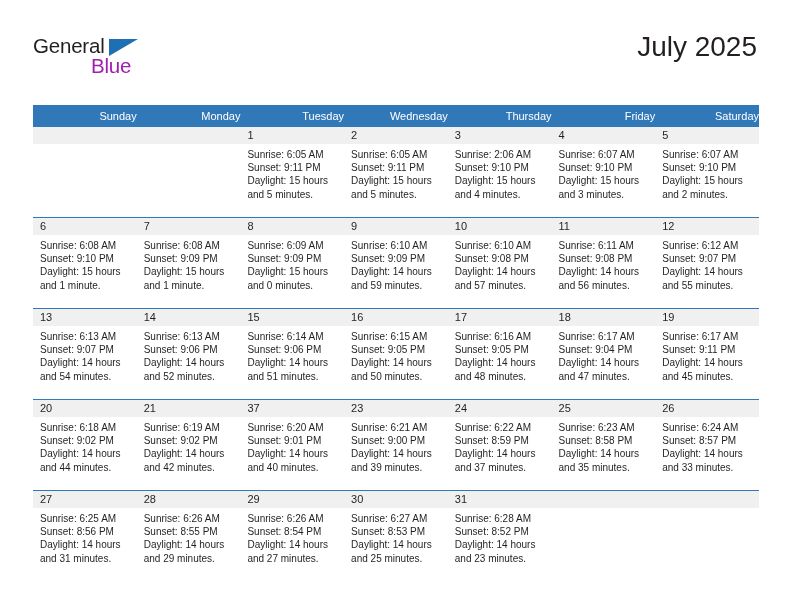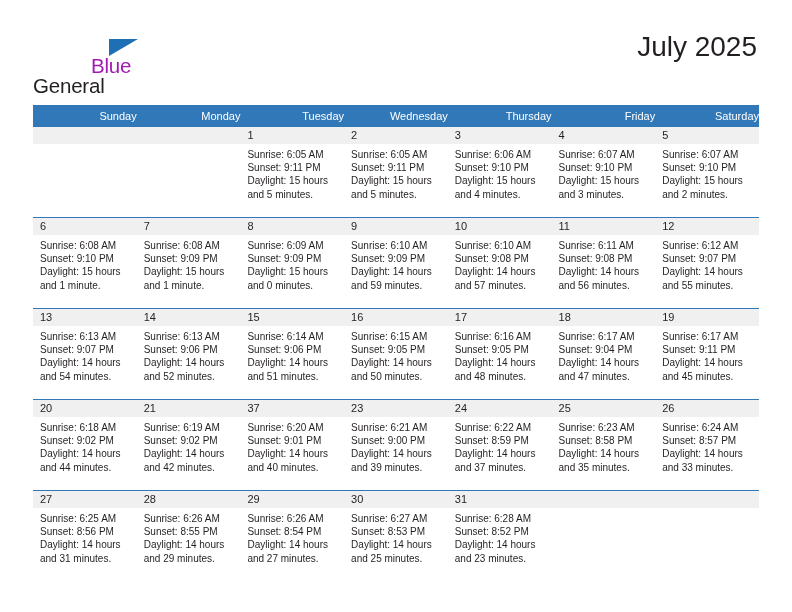--- a/index.html
+++ b/index.html
@@ -37,21 +37,20 @@
     height: 50px;
   }
   .logo-general {
     position: absolute;
     left: 0;
     top: 0;
     font-size: 20.5px;
     letter-spacing: -0.2px;
     color: #231f20;
     font-family: "Liberation Sans", sans-serif;
-    margin-top: 40px;
   }
   .logo-tri {
     position: absolute;
     left: 76px;
     top: 5px;
     width: 0;
     height: 0;
     border-left: 29px solid #1f6fb5;
     border-bottom: 17px solid transparent;
   }
@@ -206,21 +205,21 @@
                 <div>Sunset: 9:11 PM</div>
                 <div>Daylight: 15 hours</div>
                 <div>and 5 minutes.</div>
               </div>
             </div>
           </td>
           <td>
             <div class="cell">
               <div class="daynum-band">3</div>
               <div class="lines">
-                <div>Sunrise: 6:06 AM</div>
+                <div>Sunrise: 2:06 AM</div>
                 <div>Sunset: 9:10 PM</div>
                 <div>Daylight: 15 hours</div>
                 <div>and 4 minutes.</div>
               </div>
             </div>
           </td>
           <td>
             <div class="cell">
               <div class="daynum-band">4</div>
               <div class="lines">

